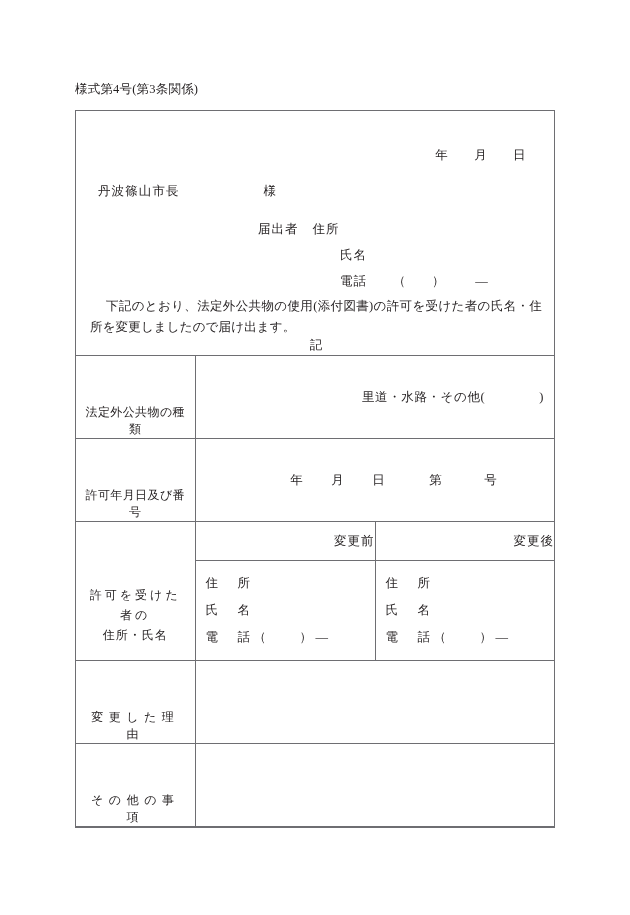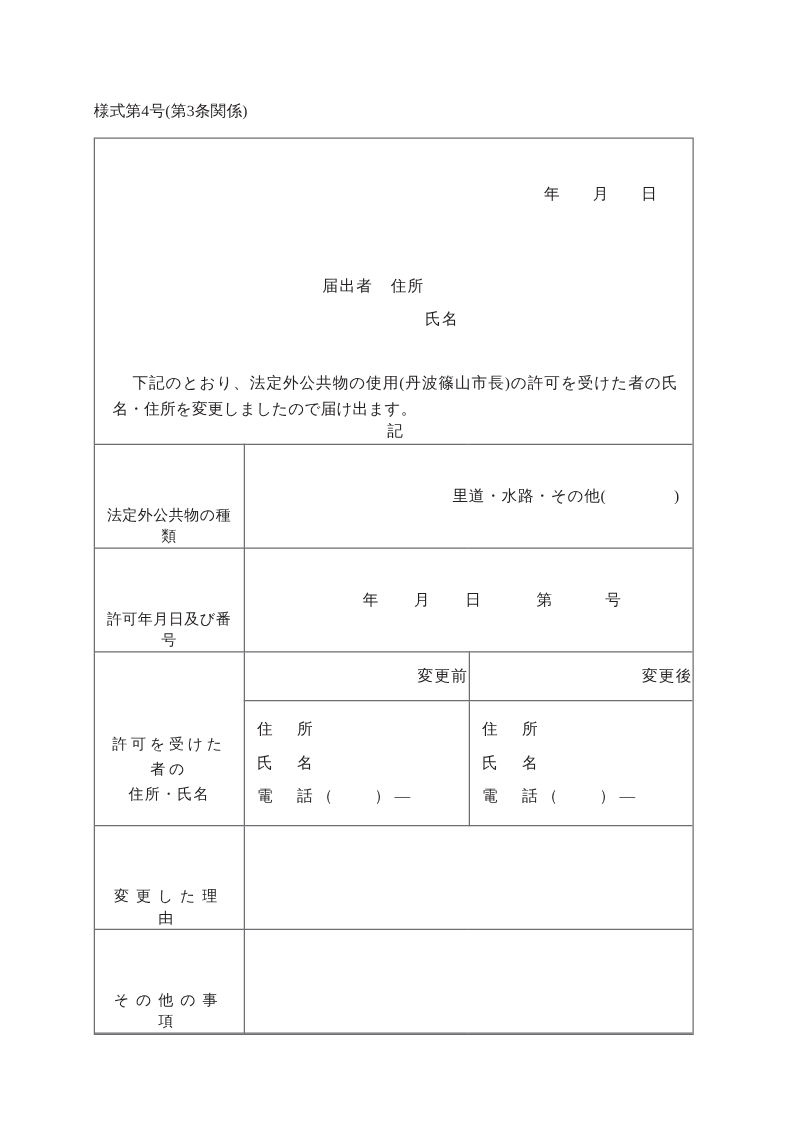--- a/index.html
+++ b/index.html
@@ -221,32 +221,38 @@
 
   <div class="frame">
 
     <div class="upper">
 
 
       <div class="date-line">
         <span>年</span><span class="gap"></span><span>月</span><span class="gap"></span><span>日</span>
       </div>
 
+      <div class="addressee">
+        <span>丹波篠山市長</span><span class="honorific">様</span>
+      </div>
 
       <div class="submitter">
         <div class="row">
           <span class="label">届出者</span><span class="value">住所</span>
         </div>
         <div class="row">
           <span class="indent"></span><span class="value">氏名</span>
         </div>
+        <div class="row tel-row">
+          <span class="indent"></span><span class="value">電話</span><span class="paren-gap"></span><span>（</span><span class="paren-gap"></span><span>）</span><span class="dash-gap"></span><span>—</span>
+        </div>
       </div>
 
       <div class="body-text">
-        <span class="lead">下記のとおり、法定外公共物の使用(丹波篠山市長)の許可を受けた者の氏名・住所を変更しましたので届け出ます。</span>
+        <span class="lead">下記のとおり、法定外公共物の使用(添付図書)の許可を受けた者の氏名・住所を変更しましたので届け出ます。</span>
       </div>
 
       <div class="ki-mark">記</div>
     </div>
 
     <table class="tbl">
       <colgroup>
         <col class="col-label">
         <col class="col-before">
         <col class="col-after">

